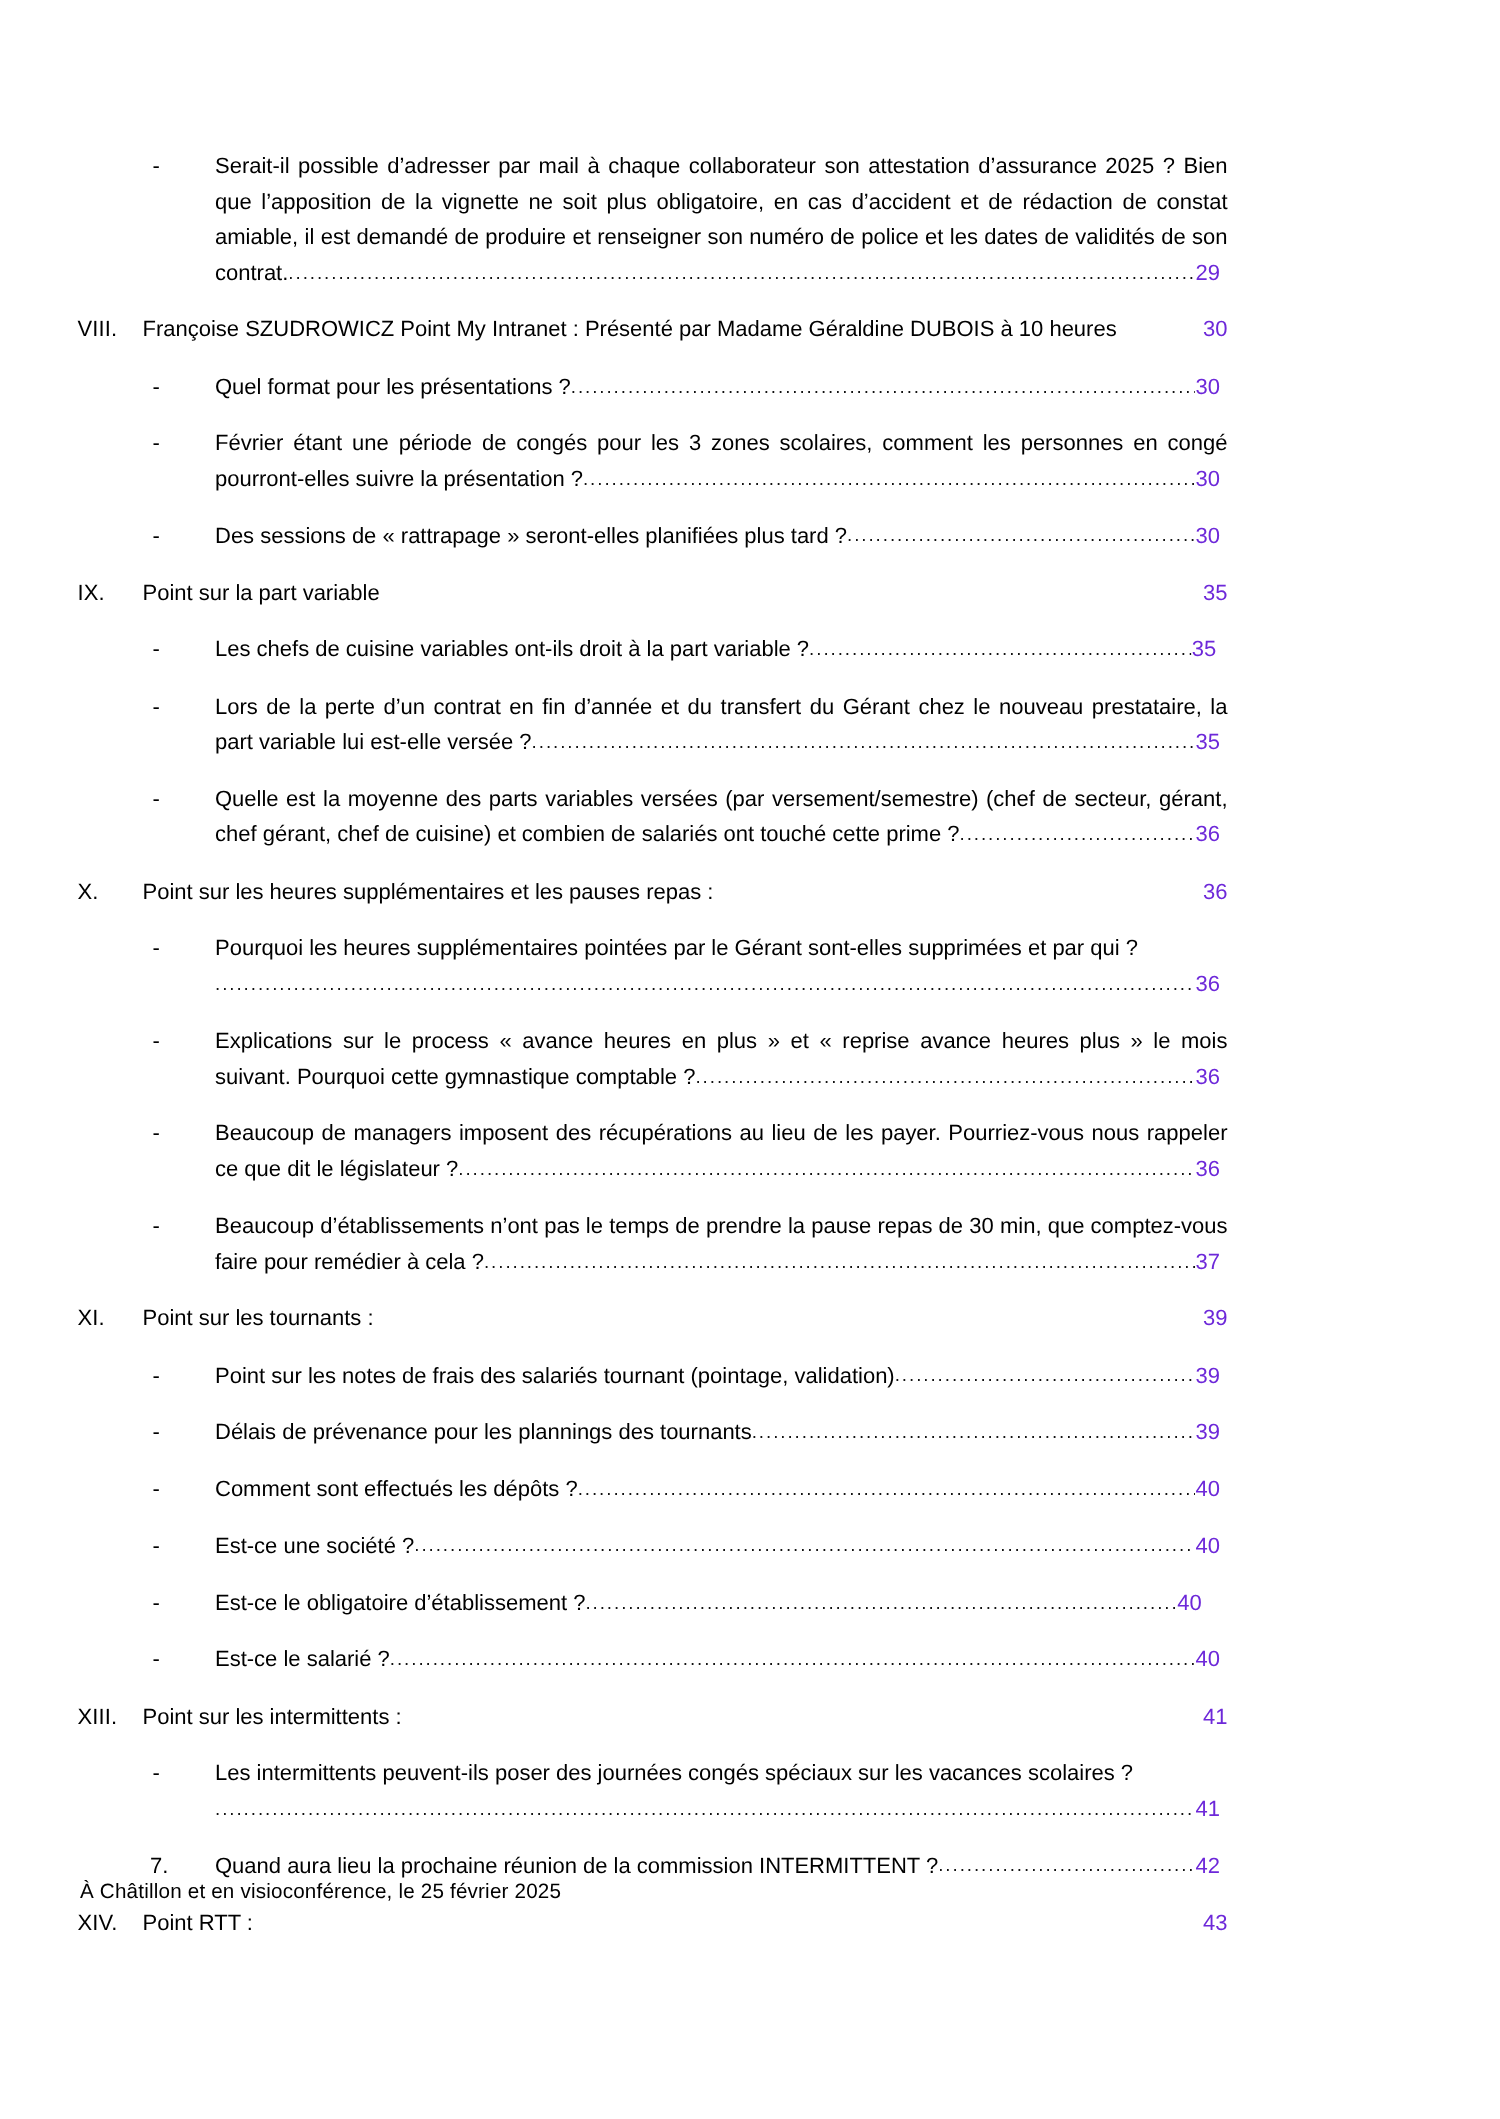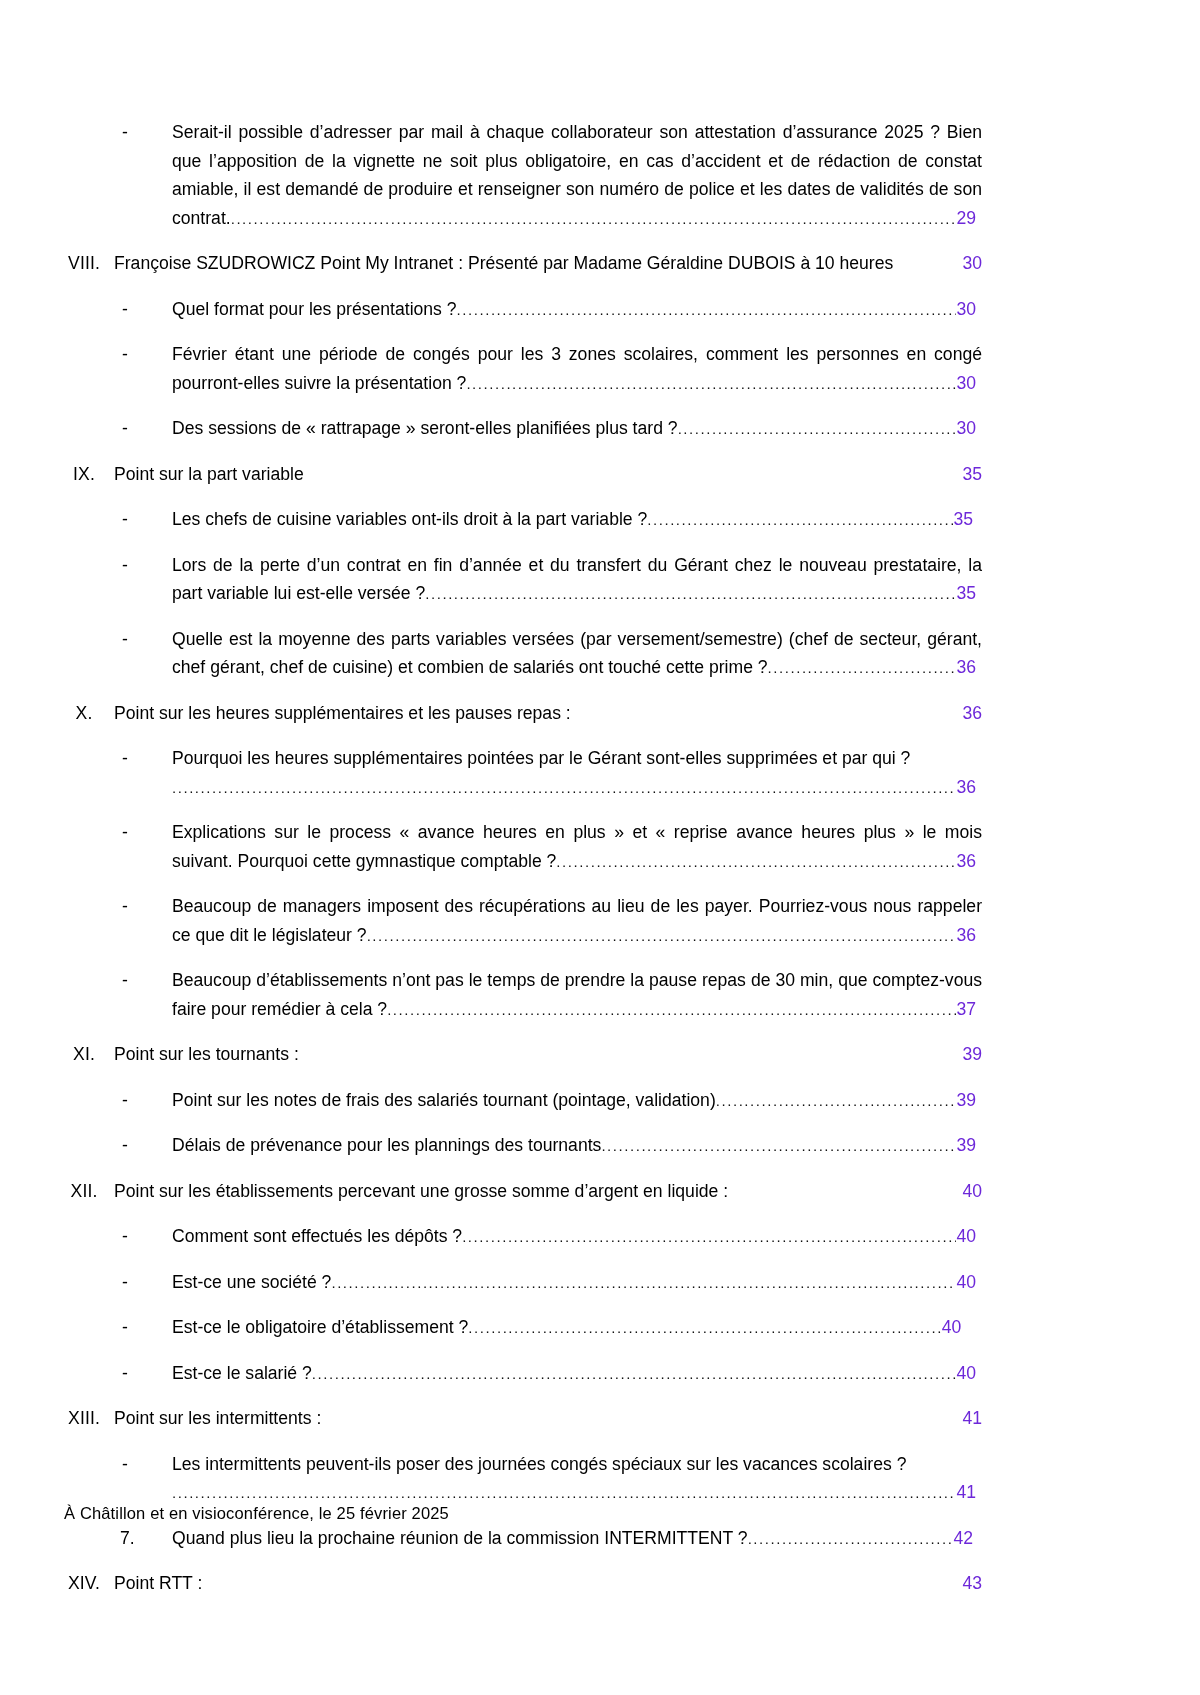--- a/index.html
+++ b/index.html
@@ -46,21 +46,21 @@
     padding-left: 110px;
     margin-bottom: 17px;
   }
 
   
   .roman {
     position: absolute;
     left: 0;
     top: 0;
     width: 44px;
-    text-align: center;
+    text-align: left;
     font-size: 17.6px;
     letter-spacing: 0.1px;
   }
   
   .marker {
     position: absolute;
     left: 60px;
     top: 0;
     width: 38px;
     text-align: left;
@@ -194,28 +194,20 @@
         </span>
       </div>
       <div class="entry level2">
         <span class="marker">-</span>
         <span class="body"><span class="txt">Point sur les notes de frais des salariés tournant (pointage, validation)</span><span class="lead" style="width: 240.656px;">...............................................</span><span class="pg">39</span></span>
       </div>
       <div class="entry level2">
         <span class="marker">-</span>
         <span class="body"><span class="txt">Délais de prévenance pour les plannings des tournants</span><span class="lead" style="width: 355.047px;">....................................................................</span><span class="pg">39</span></span>
       </div>
-      <div class="entry level1 nolead">
-        <span class="roman">XII.</span>
-        <span class="body">
-          <span class="txt">Point sur les établissements percevant une grosse somme d’argent en liquide :</span>
-          <span class="gapfill"></span>
-          <span class="pg">40</span>
-        </span>
-      </div>
       <div class="entry level2">
         <span class="marker">-</span>
         <span class="body"><span class="txt">Comment sont effectués les dépôts ?</span><span class="lead" style="width: 494.281px;">.............................................................................................</span><span class="pg">40</span></span>
       </div>
       <div class="entry level2">
         <span class="marker">-</span>
         <span class="body"><span class="txt">Est-ce une société ?</span><span class="lead" style="width: 625px;">....................................................................................................................</span><span class="pg">40</span></span>
       </div>
       <div class="entry level2">
         <span class="marker">-</span>
@@ -232,21 +224,21 @@
           <span class="gapfill"></span>
           <span class="pg">41</span>
         </span>
       </div>
       <div class="entry level2">
         <span class="marker">-</span>
         <span class="body"><span class="txt">Les intermittents peuvent-ils poser des journées congés spéciaux sur les vacances scolaires ?</span><br><span class="lead" style="width: 784.422px;">.................................................................................................................................................</span><span class="pg">41</span></span>
       </div>
       <div class="entry level2">
         <span class="marker num">7.</span>
-        <span class="body"><span class="txt">Quand plus lieu la prochaine réunion de la commission INTERMITTENT ?</span><span class="lead" style="width: 205.844px;">.........................................</span><span class="pg">42</span></span>
+        <span class="body"><span class="txt">Quand aura lieu la prochaine réunion de la commission INTERMITTENT ?</span><span class="lead" style="width: 205.844px;">.........................................</span><span class="pg">42</span></span>
       </div>
       <div class="entry level1 nolead">
         <span class="roman">XIV.</span>
         <span class="body">
           <span class="txt">Point RTT :</span>
           <span class="gapfill"></span>
           <span class="pg">43</span>
         </span>
       </div>
     </div>

